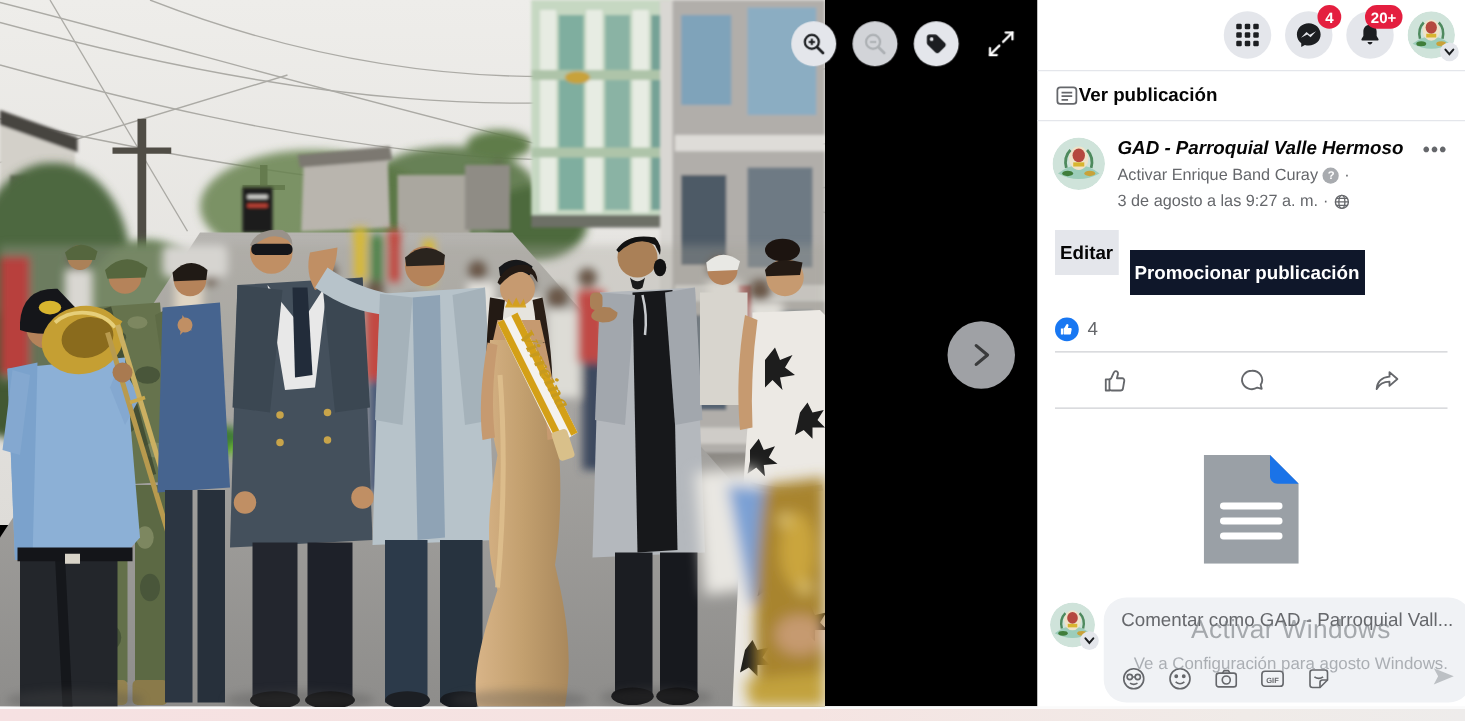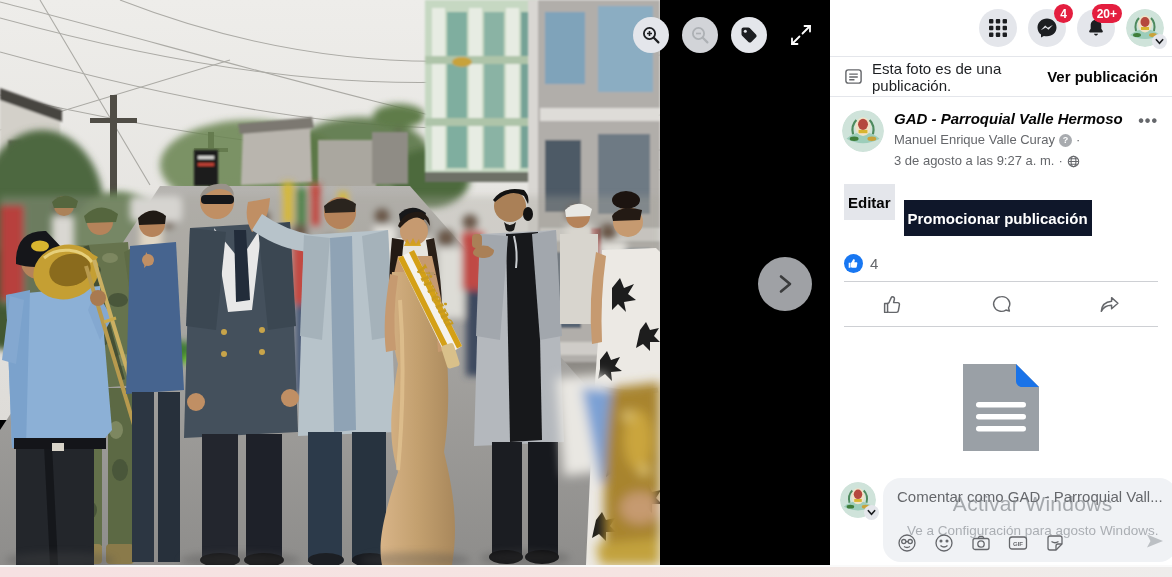--- a/index.html
+++ b/index.html
@@ -514,32 +514,31 @@
             </svg>
         </span>
       </button>
     </header>
 
     <div class="info-row">
       <svg width="19" height="19" viewBox="0 0 20 20" fill="none" stroke="#65676b" stroke-width="1.5">
         <rect x="2" y="3" width="16" height="14" rx="2.5"></rect>
         <path d="M5.5,7.5 H14.5 M5.5,10.5 H14.5 M5.5,13.5 H11"></path>
       </svg>
-      <span class="msg">Esta foto es de una publicación.</span>
       <button class="info-link">Ver publicación</button>
     </div>
 
     <div class="post-header">
       <svg class="post-avatar" viewBox="0 0 38 38">
           <use href="#gad-logo" transform="scale(1)"></use>
         </svg>
       <div class="post-head-text">
         <div class="page-name">GAD - Parroquial Valle Hermoso</div>
         <div class="byline byline-row">
-          <span>Manuel Enrique Valle Curay</span>
+          <span>Activar Enrique Band Curay</span>
           <span class="q-badge">?</span>
           <span>·</span>
         </div>
         <div class="byline byline-row">
           <span>3 de agosto a las 9:27 a. m.</span>
           <span>·</span>
           <svg width="13" height="13" viewBox="0 0 14 14" fill="none" stroke="#65676b" stroke-width="1.2">
             <circle cx="7" cy="7" r="5.6"></circle>
             <ellipse cx="7" cy="7" rx="2.6" ry="5.6"></ellipse>
             <path d="M1.6,7 H12.4 M2.3,4 H11.7 M2.3,10 H11.7"></path>

